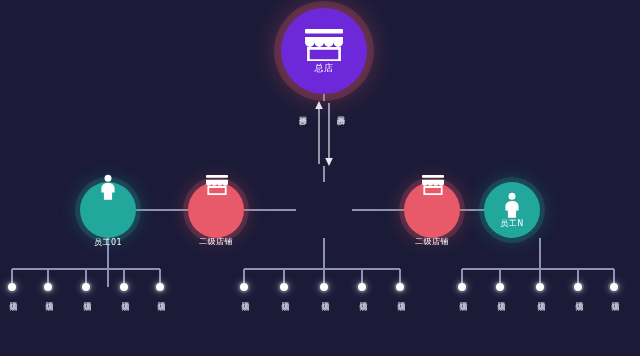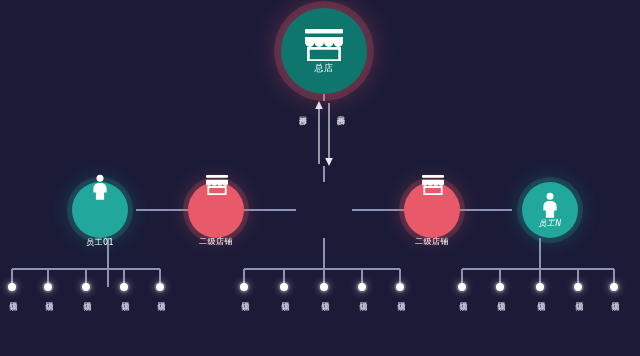--- a/index.html
+++ b/index.html
@@ -23,21 +23,21 @@
   }
   .node .ico{display:block;}
   .node .cap{
     color:#ffffff;line-height:1;white-space:nowrap;
     text-align:center;letter-spacing:.5px;
   }
 
   
   .root{
     width:86px;height:86px;left:281px;top:8px;
-    background:#0f766e;
+    background:#6d28d9;
     box-shadow:0 0 0 7px rgba(232,89,106,.22), 0 0 26px 6px rgba(232,89,106,.30);
   }
   .root .ico{width:42px;height:32px;margin-bottom:3px;}
   .root .cap{font-size:9px;}
 
   
   .lvl2{
     width:56px;height:56px;
   }
   .lvl2 .ico{width:22px;height:26px;margin-bottom:2px;}
@@ -142,21 +142,21 @@
                  a4.7 4.7 0 0 1-4.75 4.7 A4.7 4.7 0 0 1 2 13.2 Z" fill="#ffffff"></path>
         <path d="M5.4 19.4 h31.2 v12.2 h-31.2 Z" fill="none" stroke="#ffffff" stroke-width="2.6"></path>
       </svg>
     </span>
     <span class="cap">总店</span>
   </div>
 
   <div class="sync-label" style="left:297px;top:110px;">订单同步</div>
   <div class="sync-label" style="left:335px;top:110px;">商品同步</div>
 
-  <div class="node lvl2 teal" style="left:72px;top:182px;gap:37px;">
+  <div class="node lvl2 teal" style="left:80px;top:182px;gap:37px;">
     <span class="ico">
       <svg viewBox="0 0 22 26" width="22" height="26" aria-hidden="true">
         <circle cx="11" cy="4.3" r="3.5" fill="#ffffff"></circle>
         <path d="M11 9 c-4.3 0-6.6 2-6.6 5.4 v4.1 h2.5 v7.2 h8.2 v-7.2 h2.5 v-4.1 C17.6 11 15.3 9 11 9 Z" fill="#ffffff"></path>
       </svg>
     </span>
     <span class="cap">员工01</span>
   </div>
 
   <div class="node lvl2 red" style="left:188px;top:182px;">
@@ -181,21 +181,21 @@
         <path d="M1 4.8 h22 v3.2 a2.75 2.75 0 0 1-2.75 2.8 a2.75 2.75 0 0 1-2.75-2.8
                  a2.75 2.75 0 0 1-2.75 2.8 a2.75 2.75 0 0 1-2.75-2.8
                  a2.75 2.75 0 0 1-2.75 2.8 a2.75 2.75 0 0 1-2.75-2.8
                  a2.75 2.75 0 0 1-2.75 2.8 A2.75 2.75 0 0 1 1 8 Z" fill="#ffffff"></path>
         <path d="M3.3 12 h17.4 v7.2 h-17.4 Z" fill="none" stroke="#ffffff" stroke-width="1.8"></path>
       </svg>
     </span>
     <span class="cap">二级店铺</span>
   </div>
 
-  <div class="node lvl2 teal" style="left:522px;top:182px;font-style:italic;">
+  <div class="node lvl2 teal" style="left:484px;top:182px;">
     <span class="ico">
       <svg viewBox="0 0 22 26" width="22" height="26" aria-hidden="true">
         <circle cx="11" cy="4.3" r="3.5" fill="#ffffff"></circle>
         <path d="M11 9 c-4.3 0-6.6 2-6.6 5.4 v4.1 h2.5 v7.2 h8.2 v-7.2 h2.5 v-4.1 C17.6 11 15.3 9 11 9 Z" fill="#ffffff"></path>
       </svg>
     </span>
     <span class="cap">员工N</span>
   </div>
 
   <div class="leaf" style="left:4px;top:283px;width:16px;">

